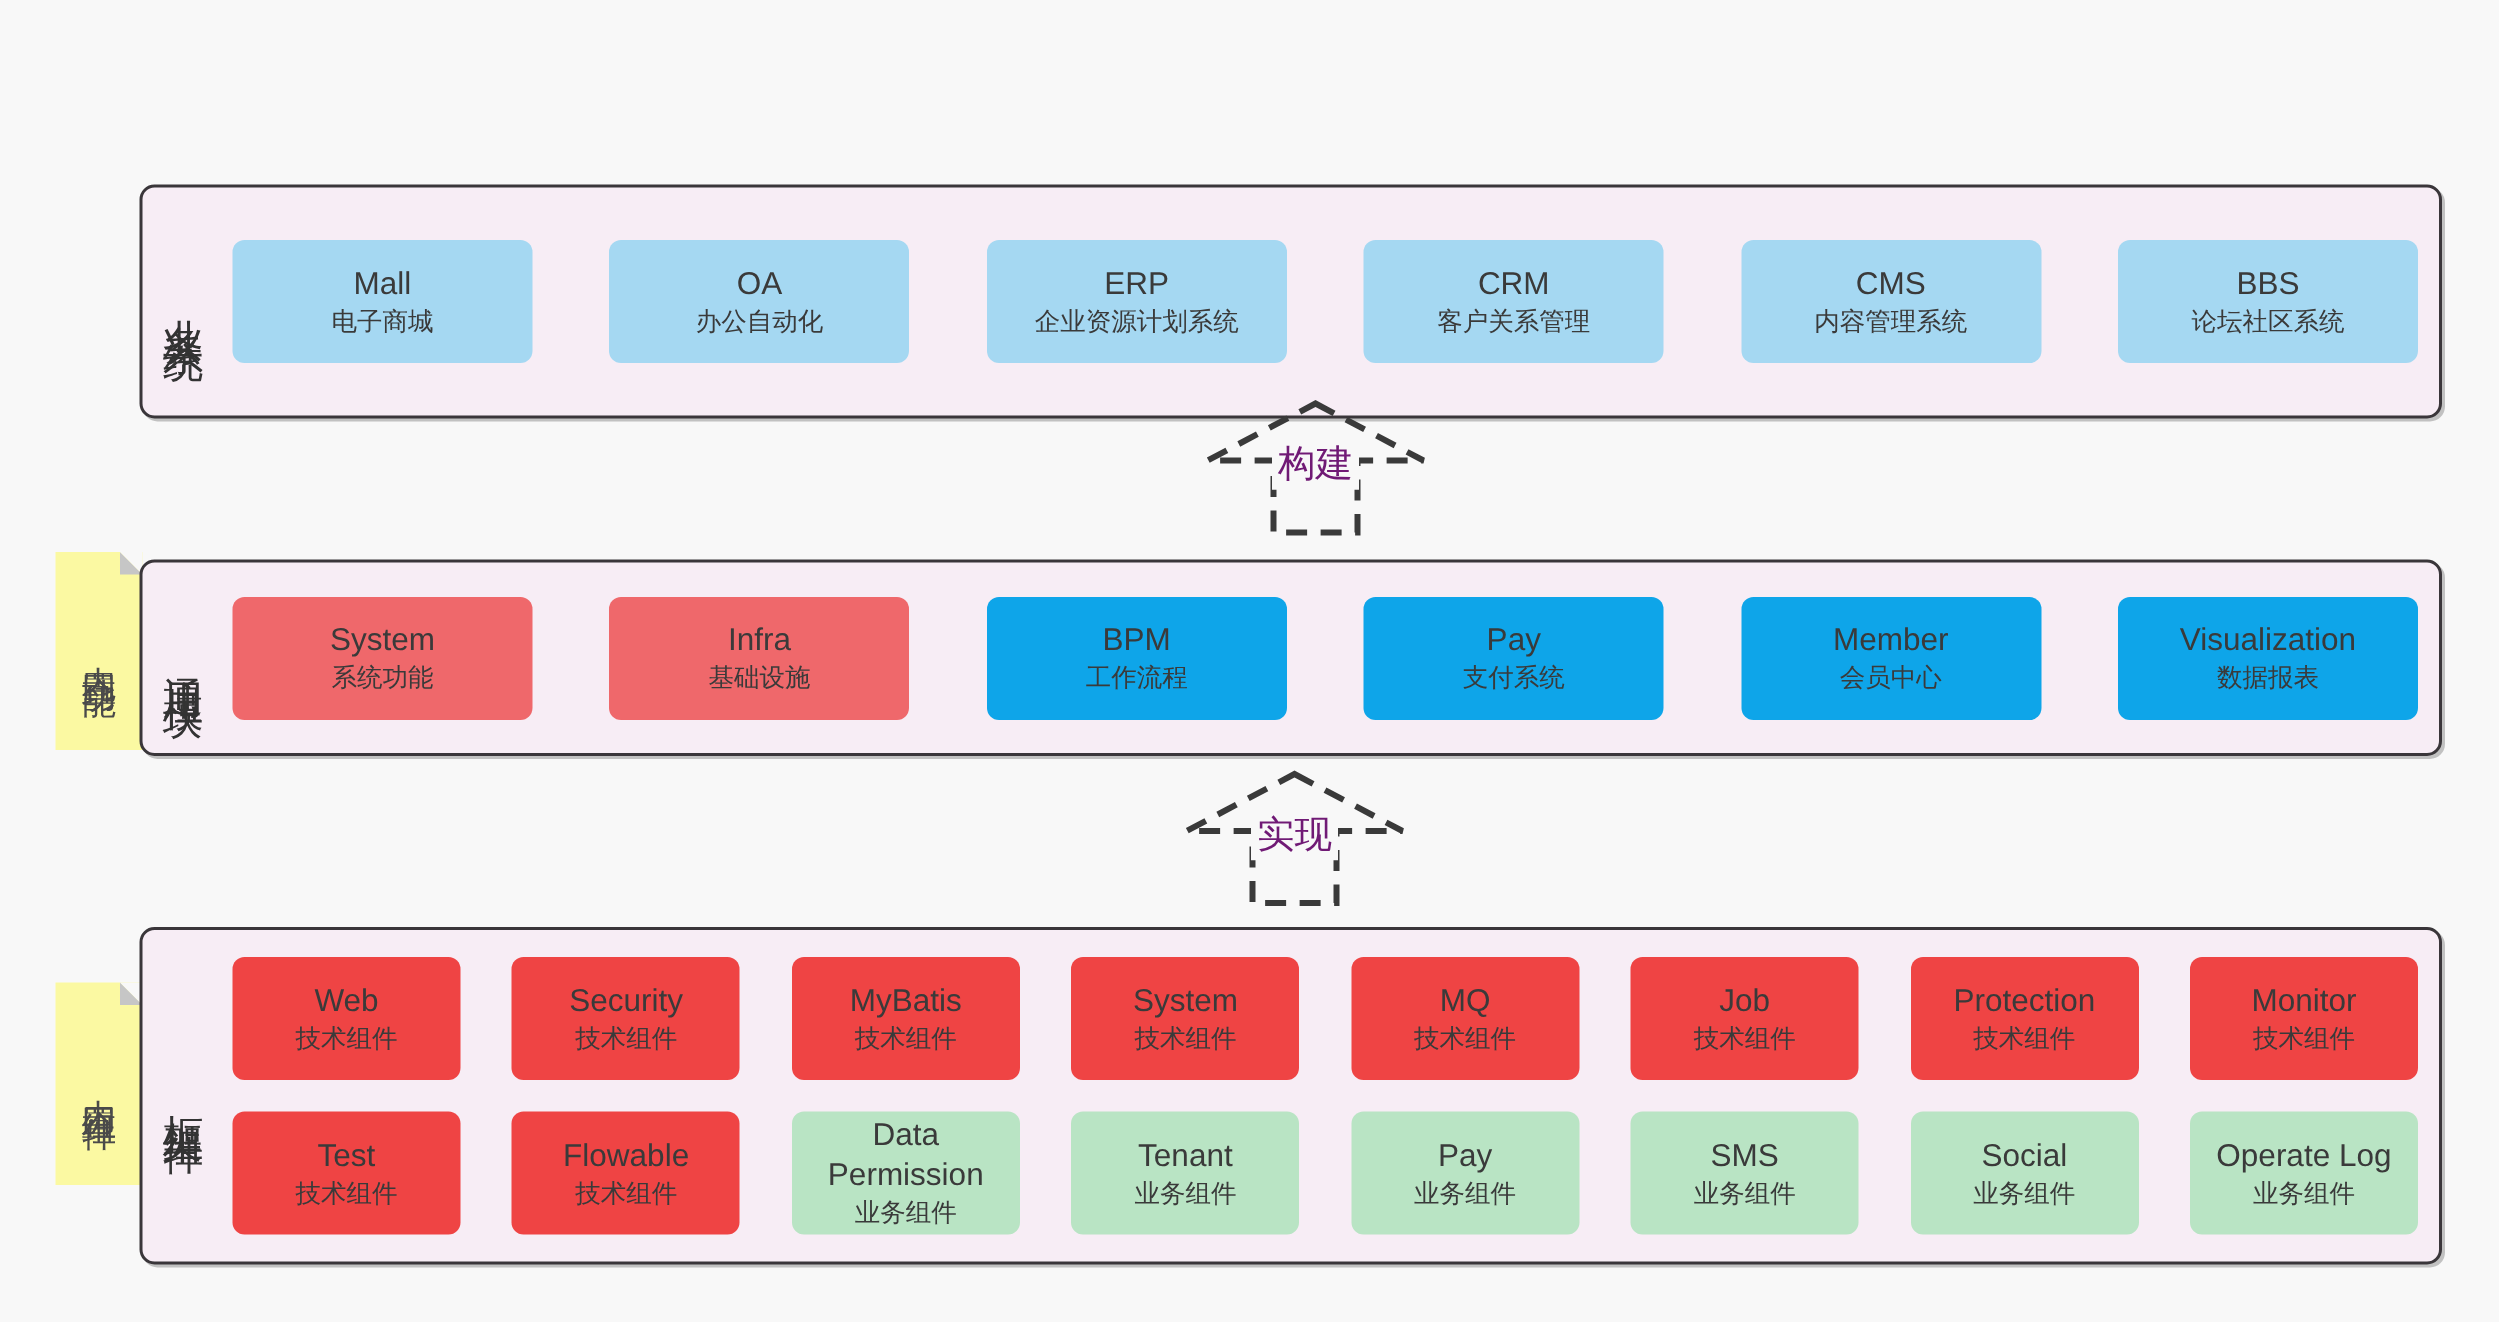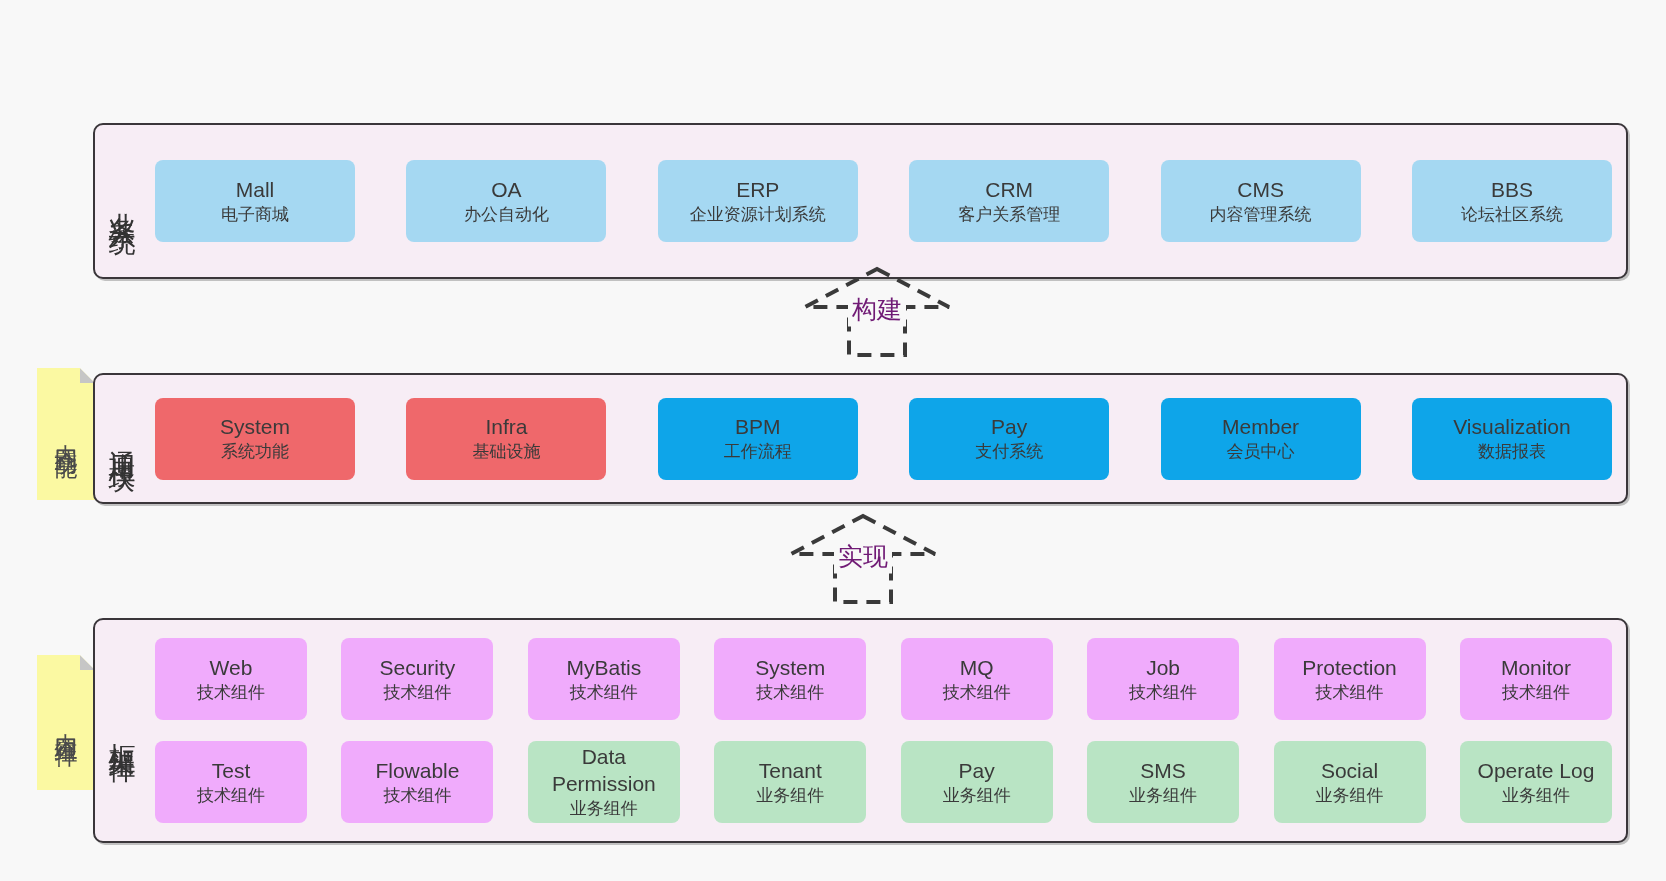--- a/index.html
+++ b/index.html
@@ -34,21 +34,21 @@
     text-align: center; line-height: 1.28; padding: 2px 6px;
   }
   .row-6 .box { width: 200px; }
   .row-8 .box { width: 152px; }
   .box .name { font-size: 21px; }
   .box .desc { font-size: 17px; }
 
   .blue       { background: #a5d8f2; }
   .red        { background: #ef686b; }
   .pink       { background: #0ea5e9; }
-  .green      { background: #f0abfc; }
+  .green      { background: #ef4444; }
   .lightgreen { background: #b9e4c4; }
 
   
   .sticky {
     position: absolute; left: 37px; width: 58px; background: #fbf9a2; z-index: 1;
     display: flex; align-items: center; justify-content: center;
   }
   .sticky-2 { top: 368px; height: 132px; }
   .sticky-3 { top: 655px; height: 135px; }
   .sticky::before { content:""; position:absolute; top:0; right:0; width:0; height:0;

